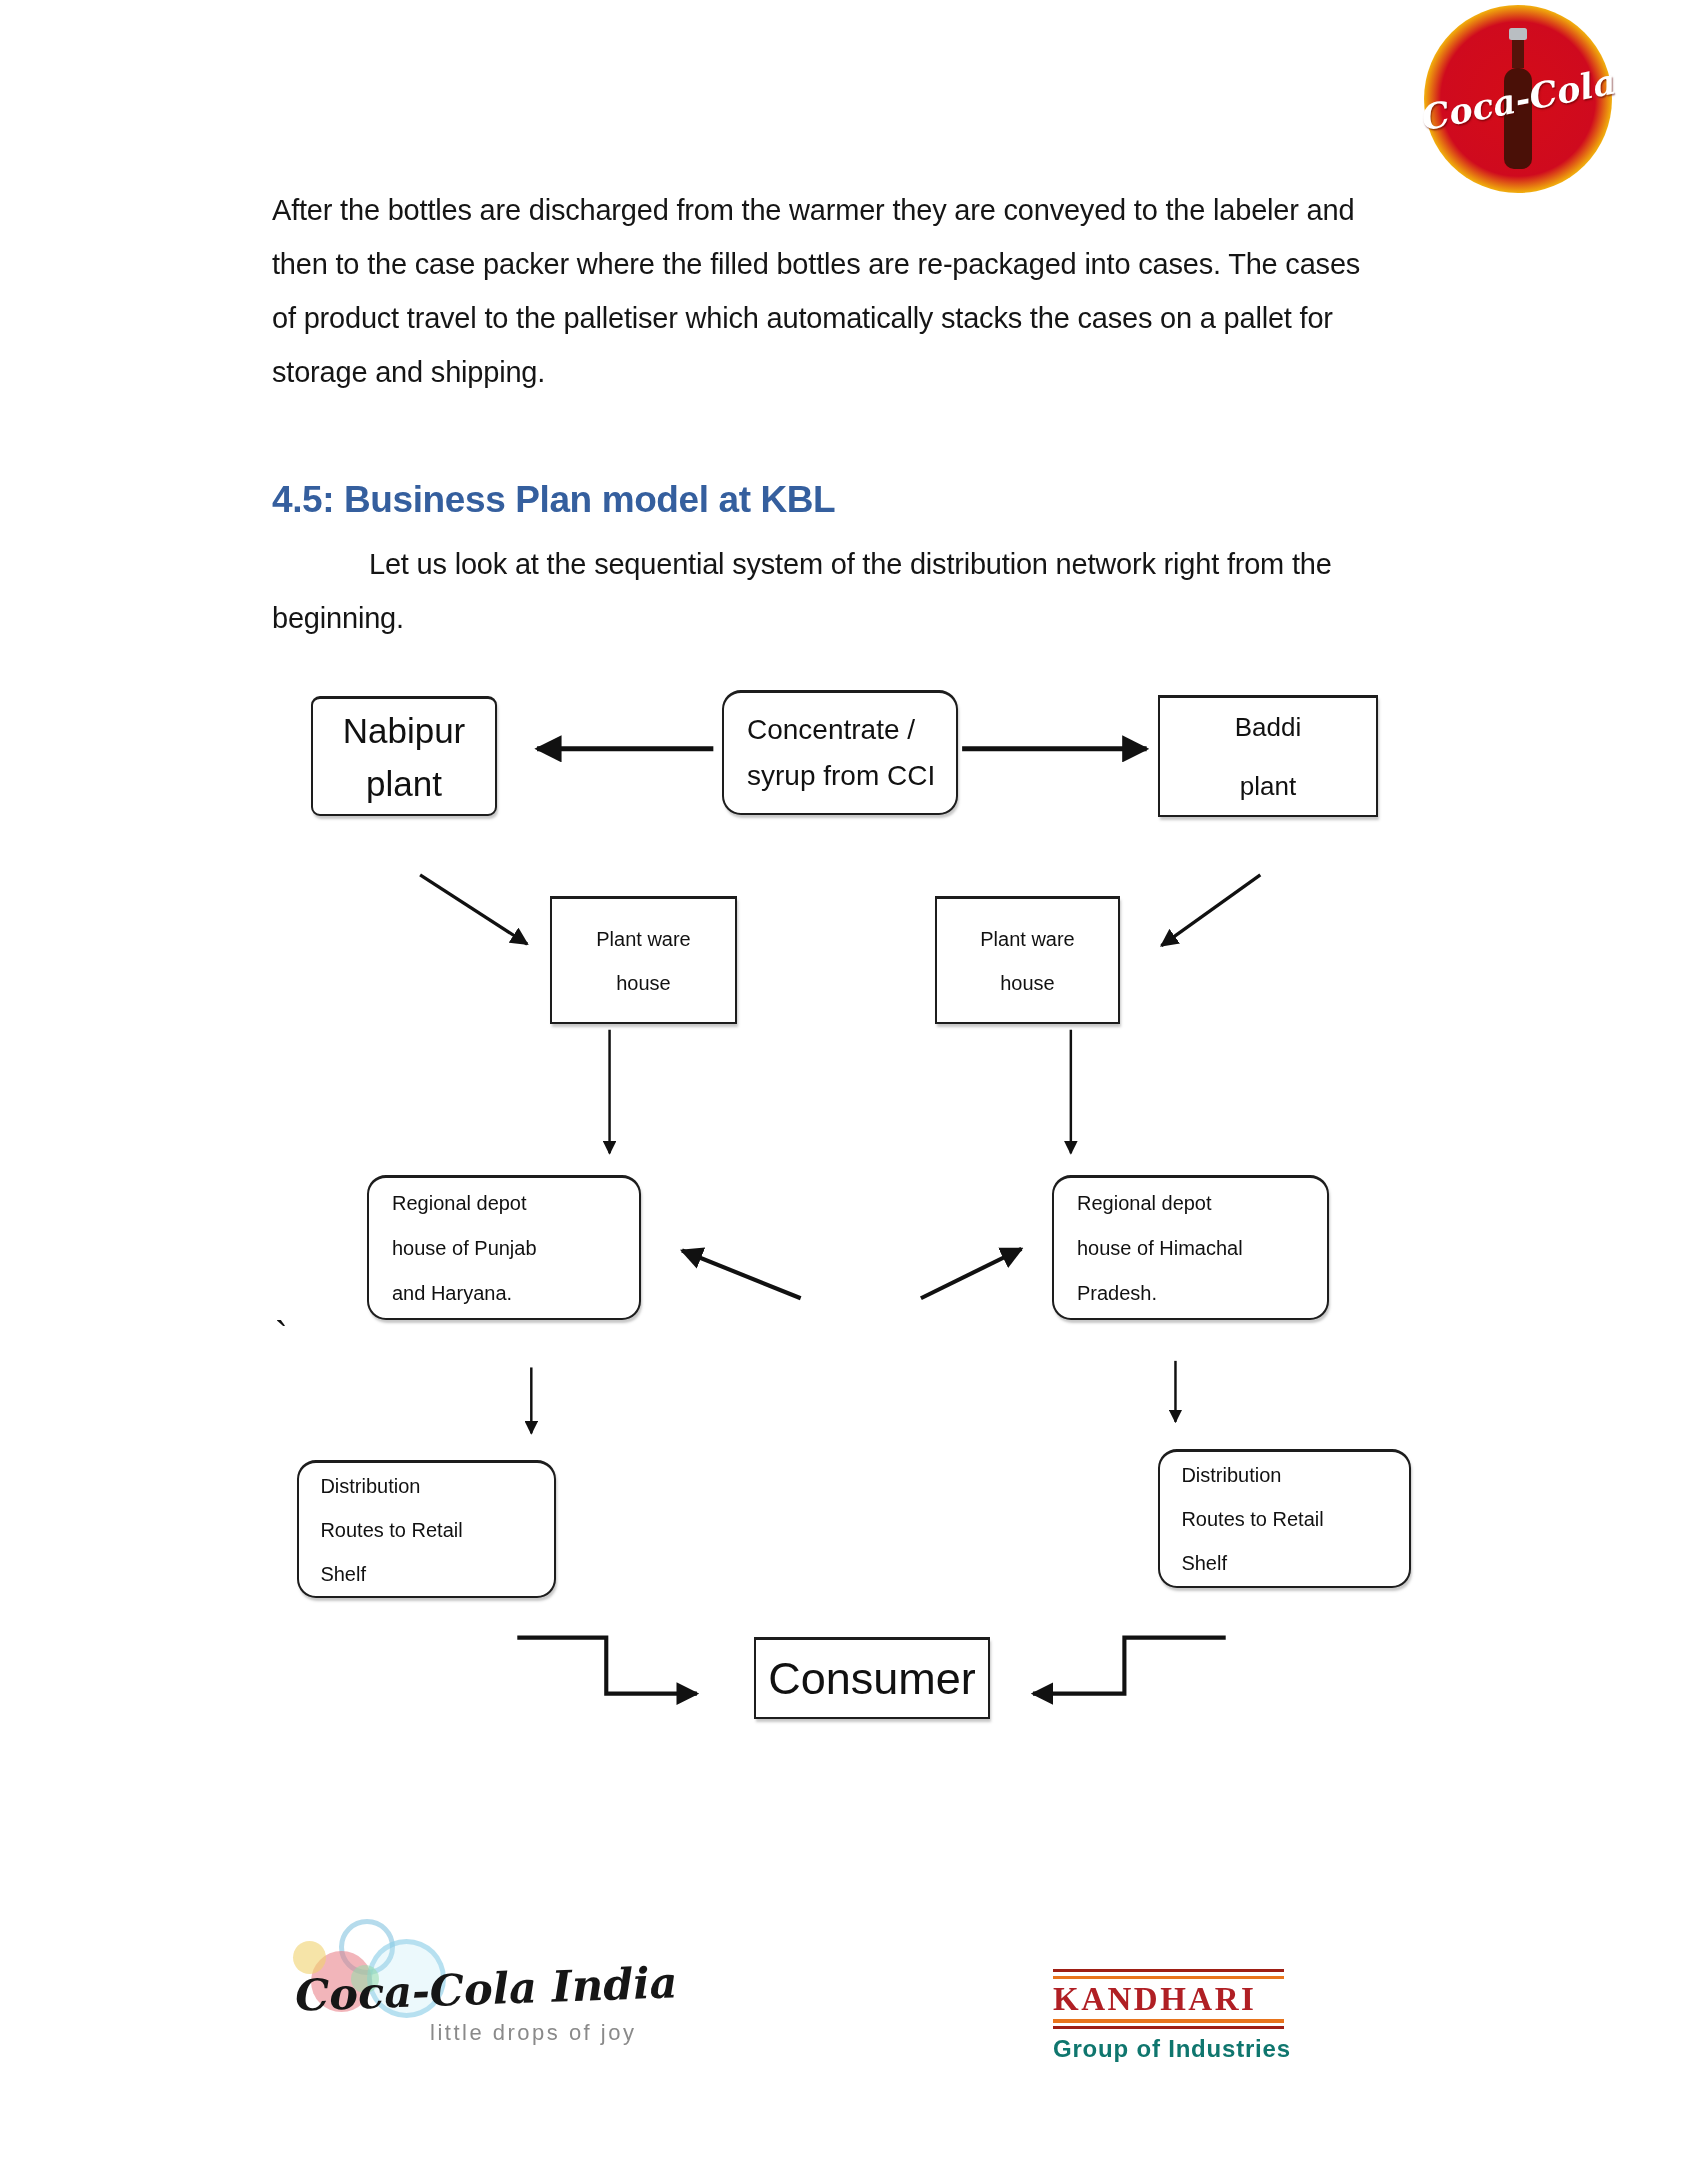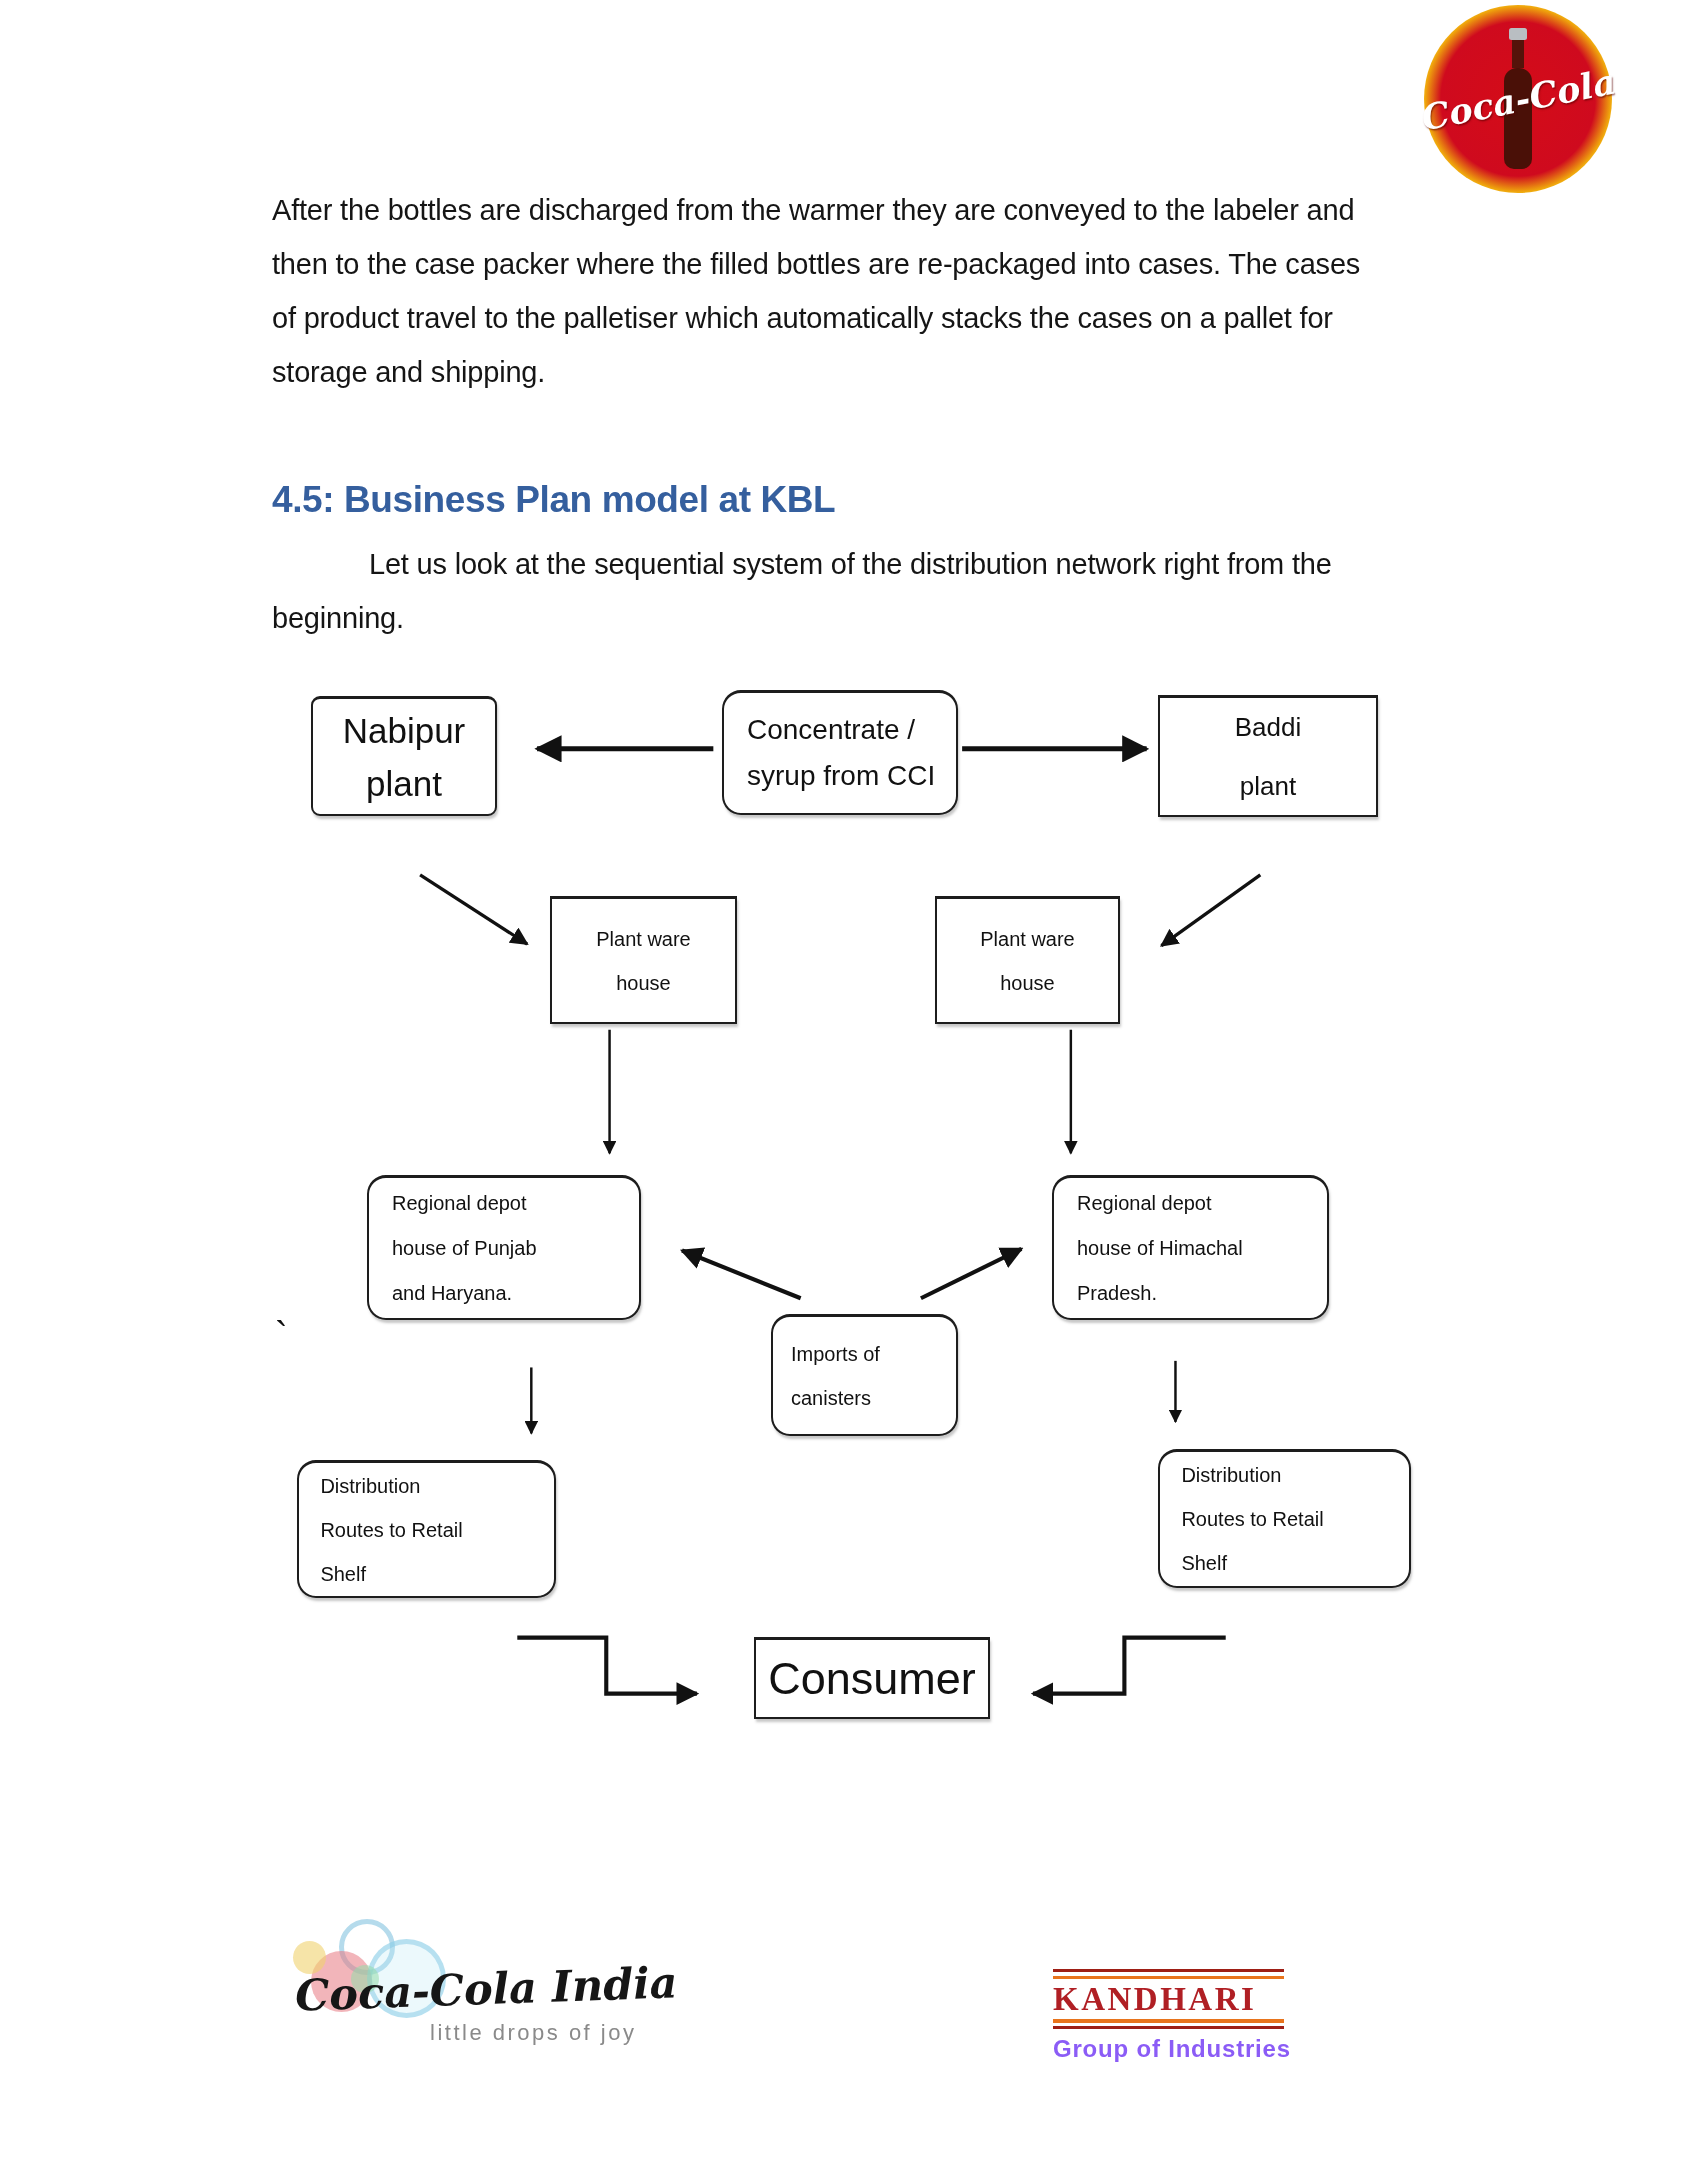--- a/index.html
+++ b/index.html
@@ -89,21 +89,21 @@
   .kl{height:3.3px; width:100%;}
   .kl-red{background:#9e1f16;}
   .kl-orange{background:#e8741c;}
   .kl-gap{height:3.3px;}
   .kandhari-name{
     font-family:"Liberation Serif", serif; font-weight:bold;
     font-size:33px; color:#b01f24; letter-spacing:2.5px; line-height:38px;
     padding:0.8px 0 1.6px 0; white-space:nowrap;
   }
   .kandhari-sub{
-    margin-top:5.8px; font-size:24px; font-weight:bold; color:#8b5cf6;
+    margin-top:5.8px; font-size:24px; font-weight:bold; color:#0f766e;
     letter-spacing:0.8px; white-space:nowrap;
   }
 </style>
 </head>
 <body>
 
 <div id="page">
 
   <div class="coke-logo">
     <div class="coke-bottle">
@@ -153,22 +153,20 @@
   <div class="node center n-wh-left">Plant ware
 house</div>
   <div class="node center n-wh-right">Plant ware
 house</div>
   <div class="node leftal n-depot-left">Regional depot
 house of Punjab
 and Haryana.</div>
   <div class="node leftal n-depot-right">Regional depot
 house of Himachal
 Pradesh.</div>
-  <div class="node leftal n-imports">Imports of
-canisters</div>
   <div class="node leftal n-dist-left">Distribution
 Routes to Retail
 Shelf</div>
   <div class="node leftal n-dist-right">Distribution
 Routes to Retail
 Shelf</div>
   <div class="node center n-consumer">Consumer</div>
 
   <div class="stray-mark">`</div>
 

